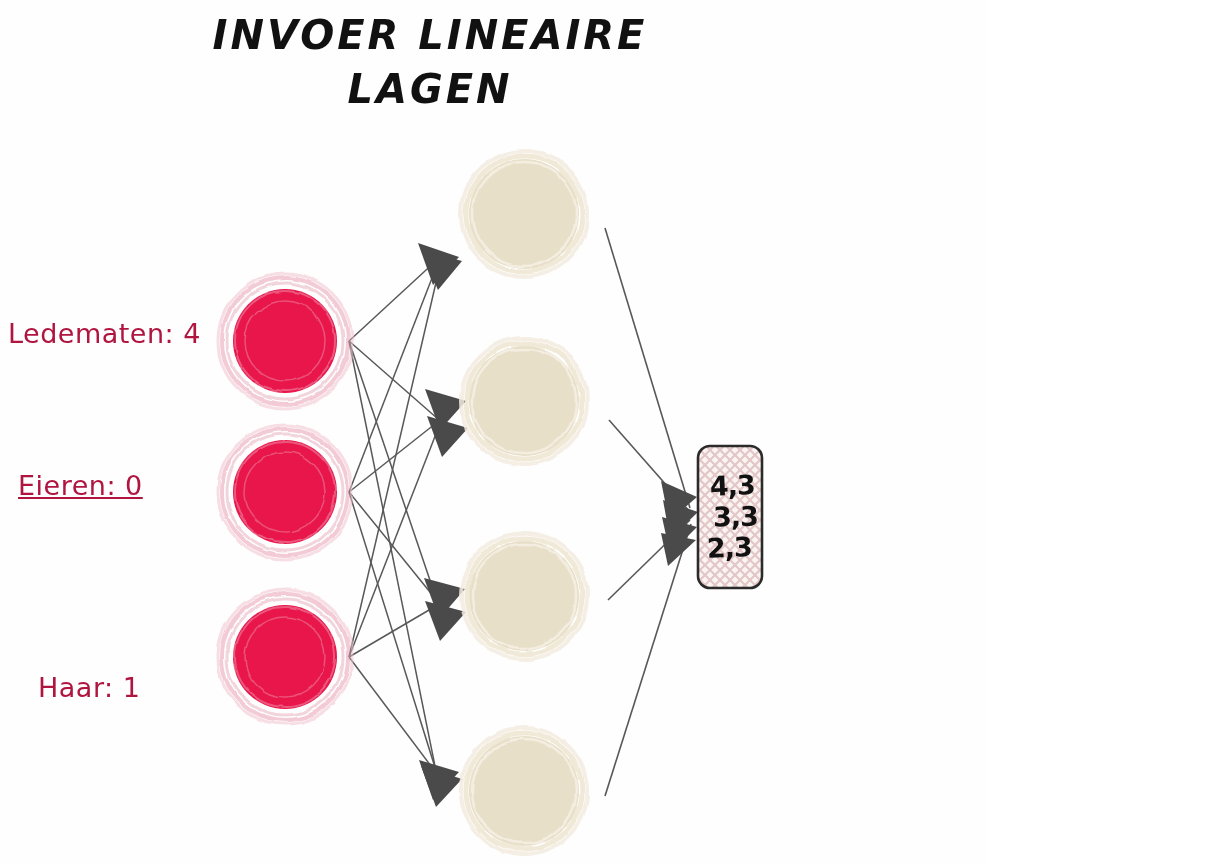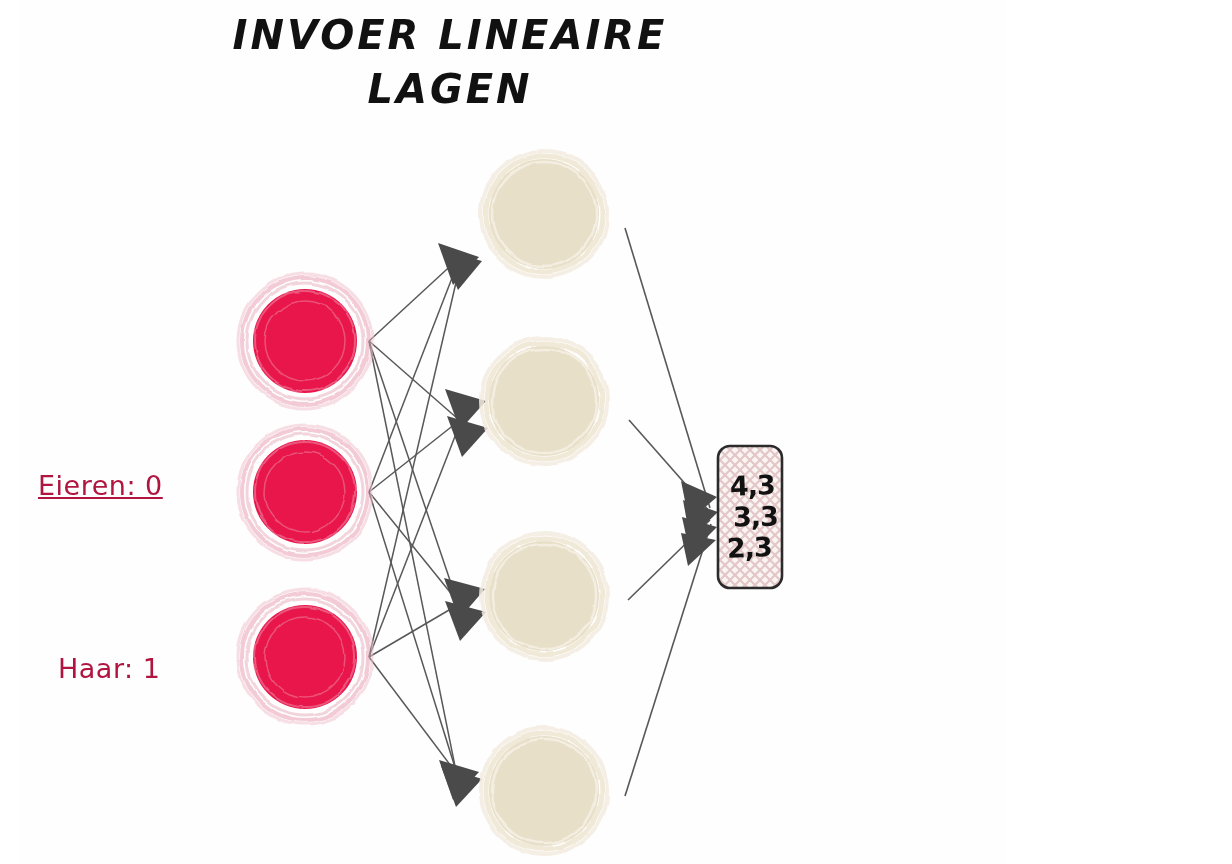--- a/index.html
+++ b/index.html
@@ -10,21 +10,20 @@
   }
   body {
     font-family: "DejaVu Sans", sans-serif;
   }
   #stage {
     position: relative;
     width: 986px;
     height: 864px;
     background: #fefefe;
     overflow: hidden;
-    margin-left: 20px;
   }
   
   #title {
     position: absolute;
     left: 150px;
     top: 8px;
     width: 560px;
     text-align: center;
     color: #111111;
     font-family: "DejaVu Sans", sans-serif;
@@ -232,22 +231,23 @@
       <polygon points="698,512 663,500 670,539"></polygon>
       <polygon points="697,527 662,517 670,554"></polygon>
       <polygon points="696,540 661,533 668,566"></polygon>
     </g>
 
     <g>
       <rect x="698" y="446" width="64" height="142" rx="12" ry="12" fill="url(#hatch)" stroke="#2b2b2b" stroke-width="2.6"></rect>
     </g>
   </svg>
 
+  <div class="in-label" style="left:8px; top:318px;">Ledematen: 4</div>
   <div class="in-label" style="left:18px; top:470px;text-decoration:underline;">Eieren: 0</div>
-  <div class="in-label" style="left:38px; top:653px;">Haar: 1</div>
+  <div class="in-label" style="left:38px; top:672px;">Haar: 1</div>
 
   <div id="out-values">
     <div>4,3</div>
     <div>3,3</div>
     <div>2,3</div>
   </div>
 
 </div>
 
 </body></html>

